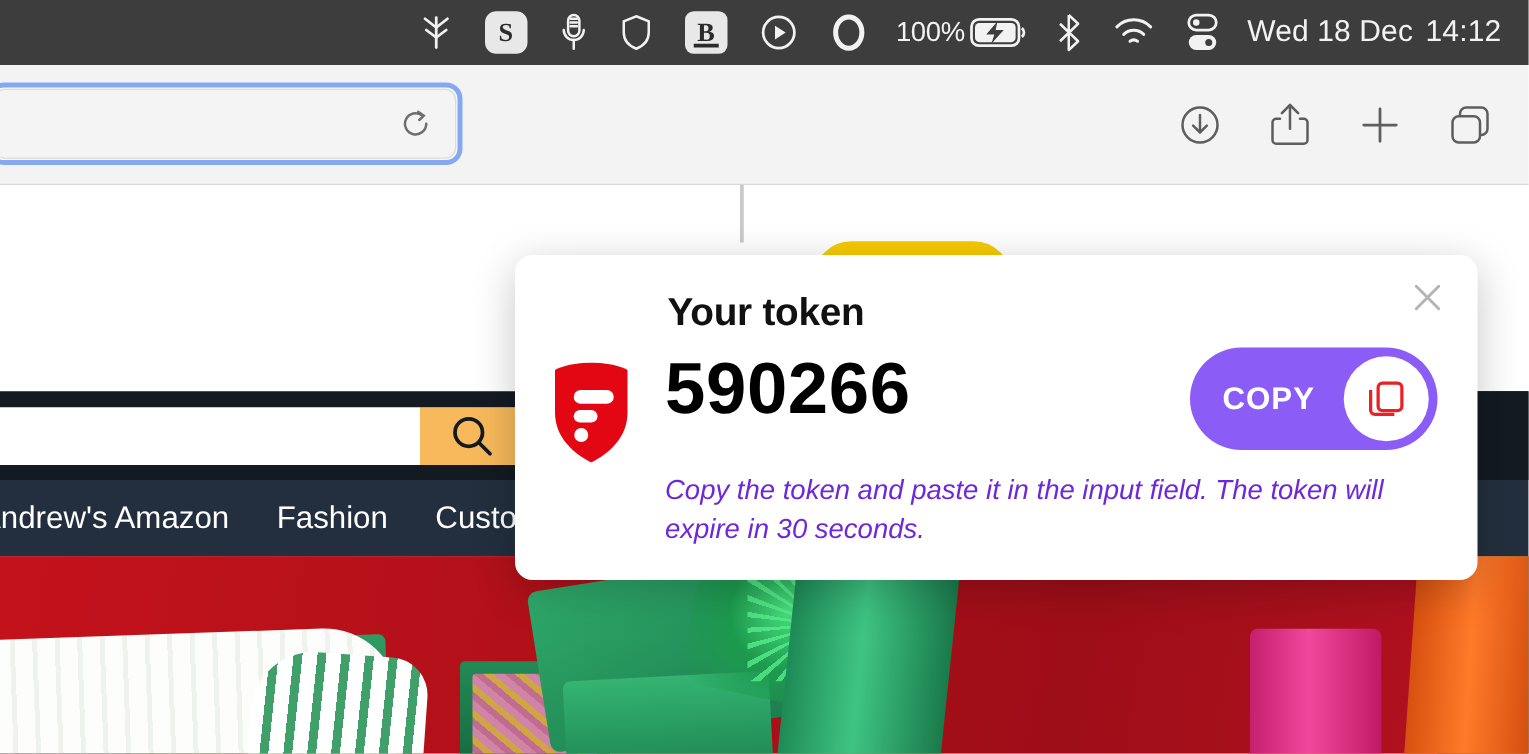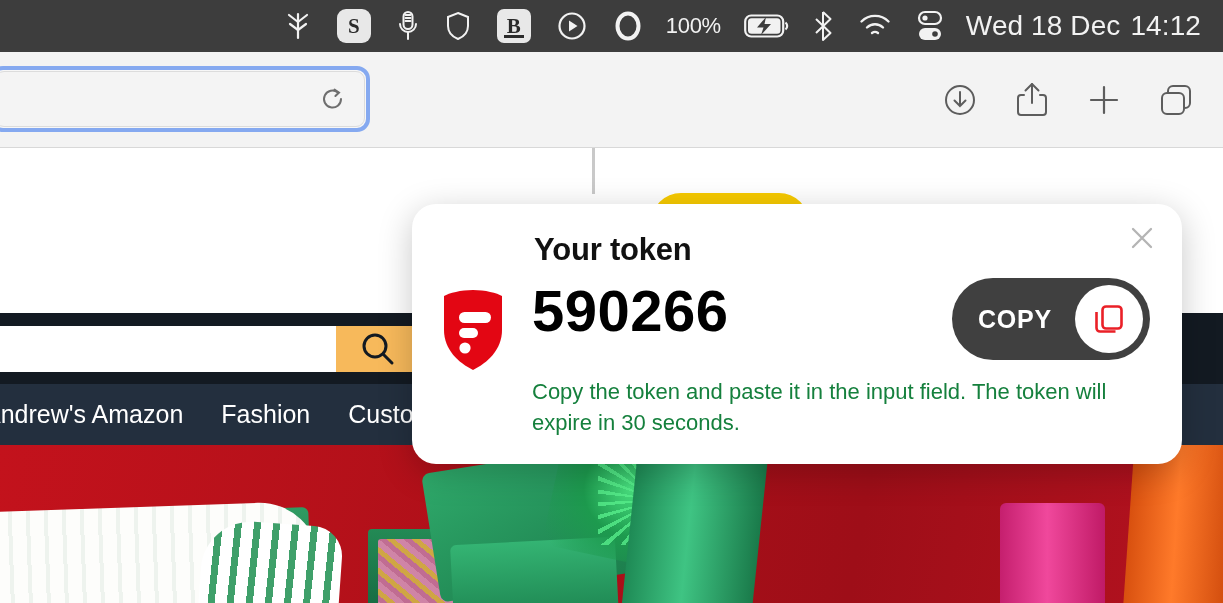--- a/index.html
+++ b/index.html
@@ -25,23 +25,23 @@
     background: #e8e8e8; color: #2b2b2b;
     width: 34px; height: 34px; border-radius: 9px;
     display: flex; align-items: center; justify-content: center;
     font-size: 21px; font-weight: bold; font-family: "Liberation Serif", serif;
   }
   .mb-badge.bee { border-radius: 7px; font-family: "Liberation Serif", serif; font-weight: bold; position: relative; }
   .mb-badge.bee::after {
     content: ""; position: absolute; bottom: 5px; left: 7px; right: 7px;
     height: 3px; background: #2b2b2b;
   }
-  .mb-batt { display: flex; align-items: flex-end; gap: 23px; padding: 0 10px; }
+  .mb-batt { display: flex; align-items: flex-end; gap: 4px; padding: 0 10px; }
   .mb-batt-pct { font-size: 22px; letter-spacing: -0.3px; }
-  .mb-clock { font-size: 28px; letter-spacing: 0.1px; padding-left: 10px; padding-right: 4px; white-space: nowrap; }
+  .mb-clock { font-size: 24px; letter-spacing: 0.1px; padding-left: 10px; padding-right: 4px; white-space: nowrap; }
   .mb-clock .sep { display: inline-block; width: 10px; }
 
   
   .toolbar {
     position: absolute; top: 52px; left: 0; width: 1223px; height: 96px;
     background: #f3f3f3;
     border-bottom: 1px solid #d8d8d8;
   }
   .urlbar-wrap {
     position: absolute; left: -10px; top: 14px; width: 380px; height: 66px;
@@ -176,54 +176,54 @@
     background: linear-gradient(90deg,#1d7f50,#32b273 45%,#17714a);
   }
   .roll-orange {
     position: absolute; right: -10px; top: -6px; width: 105px; height: 200px;
     background: linear-gradient(90deg,#d8500f,#ff7a2a 45%,#cf4a0c); transform: rotate(4deg);
   }
 
   
   .modal {
     position: absolute; left: 412px; top: 204px; width: 770px; height: 260px;
-    background: #ffffff; border-radius: 24px;
+    background: #ffffff; border-radius: 14px;
     box-shadow: 0 8px 34px rgba(0,0,0,0.22);
   }
   .modal-close {
     position: absolute; right: 22px; top: 16px;
     width: 36px; height: 36px; display: flex; align-items: center; justify-content: center;
     color: #b4b4b4;
   }
   .modal-title {
     position: absolute; left: 122px; top: 28px;
     font-size: 31px; font-weight: bold; color: #111; letter-spacing: -0.2px;
   }
   .brand-shield { position: absolute; left: 29px; top: 86px; width: 64px; height: 80px; }
   .token-value {
     position: absolute; left: 120px; top: 78px;
     font-size: 58px; font-weight: bold; color: #000; letter-spacing: 0.5px; line-height: 1;
   }
   .copy-btn {
     position: absolute; right: 32px; top: 74px;
     width: 198px; height: 82px; border-radius: 41px;
-    background: #404040; border: none; cursor: pointer;
+    background: #8b5cf6; border: none; cursor: pointer;
     display: flex; align-items: center; justify-content: space-between;
     padding: 0 7px 0 26px;
   }
   .copy-label {
     color: #fff; font-size: 25px; font-weight: bold; letter-spacing: 0.8px;
   }
   .copy-circle {
     width: 68px; height: 68px; border-radius: 50%; background: #fff;
     display: flex; align-items: center; justify-content: center;
   }
   .modal-desc {
     position: absolute; left: 120px; top: 172px; width: 608px;
-    font-size: 22px; line-height: 1.42; color: #15803d;
+    font-size: 22px; line-height: 1.42; color: #6d28d9; font-style: italic;
   }
 </style>
 </head>
 <body>
 
 <div id="screen">
 
   <div class="menubar">
 
     <div class="mb-item">

